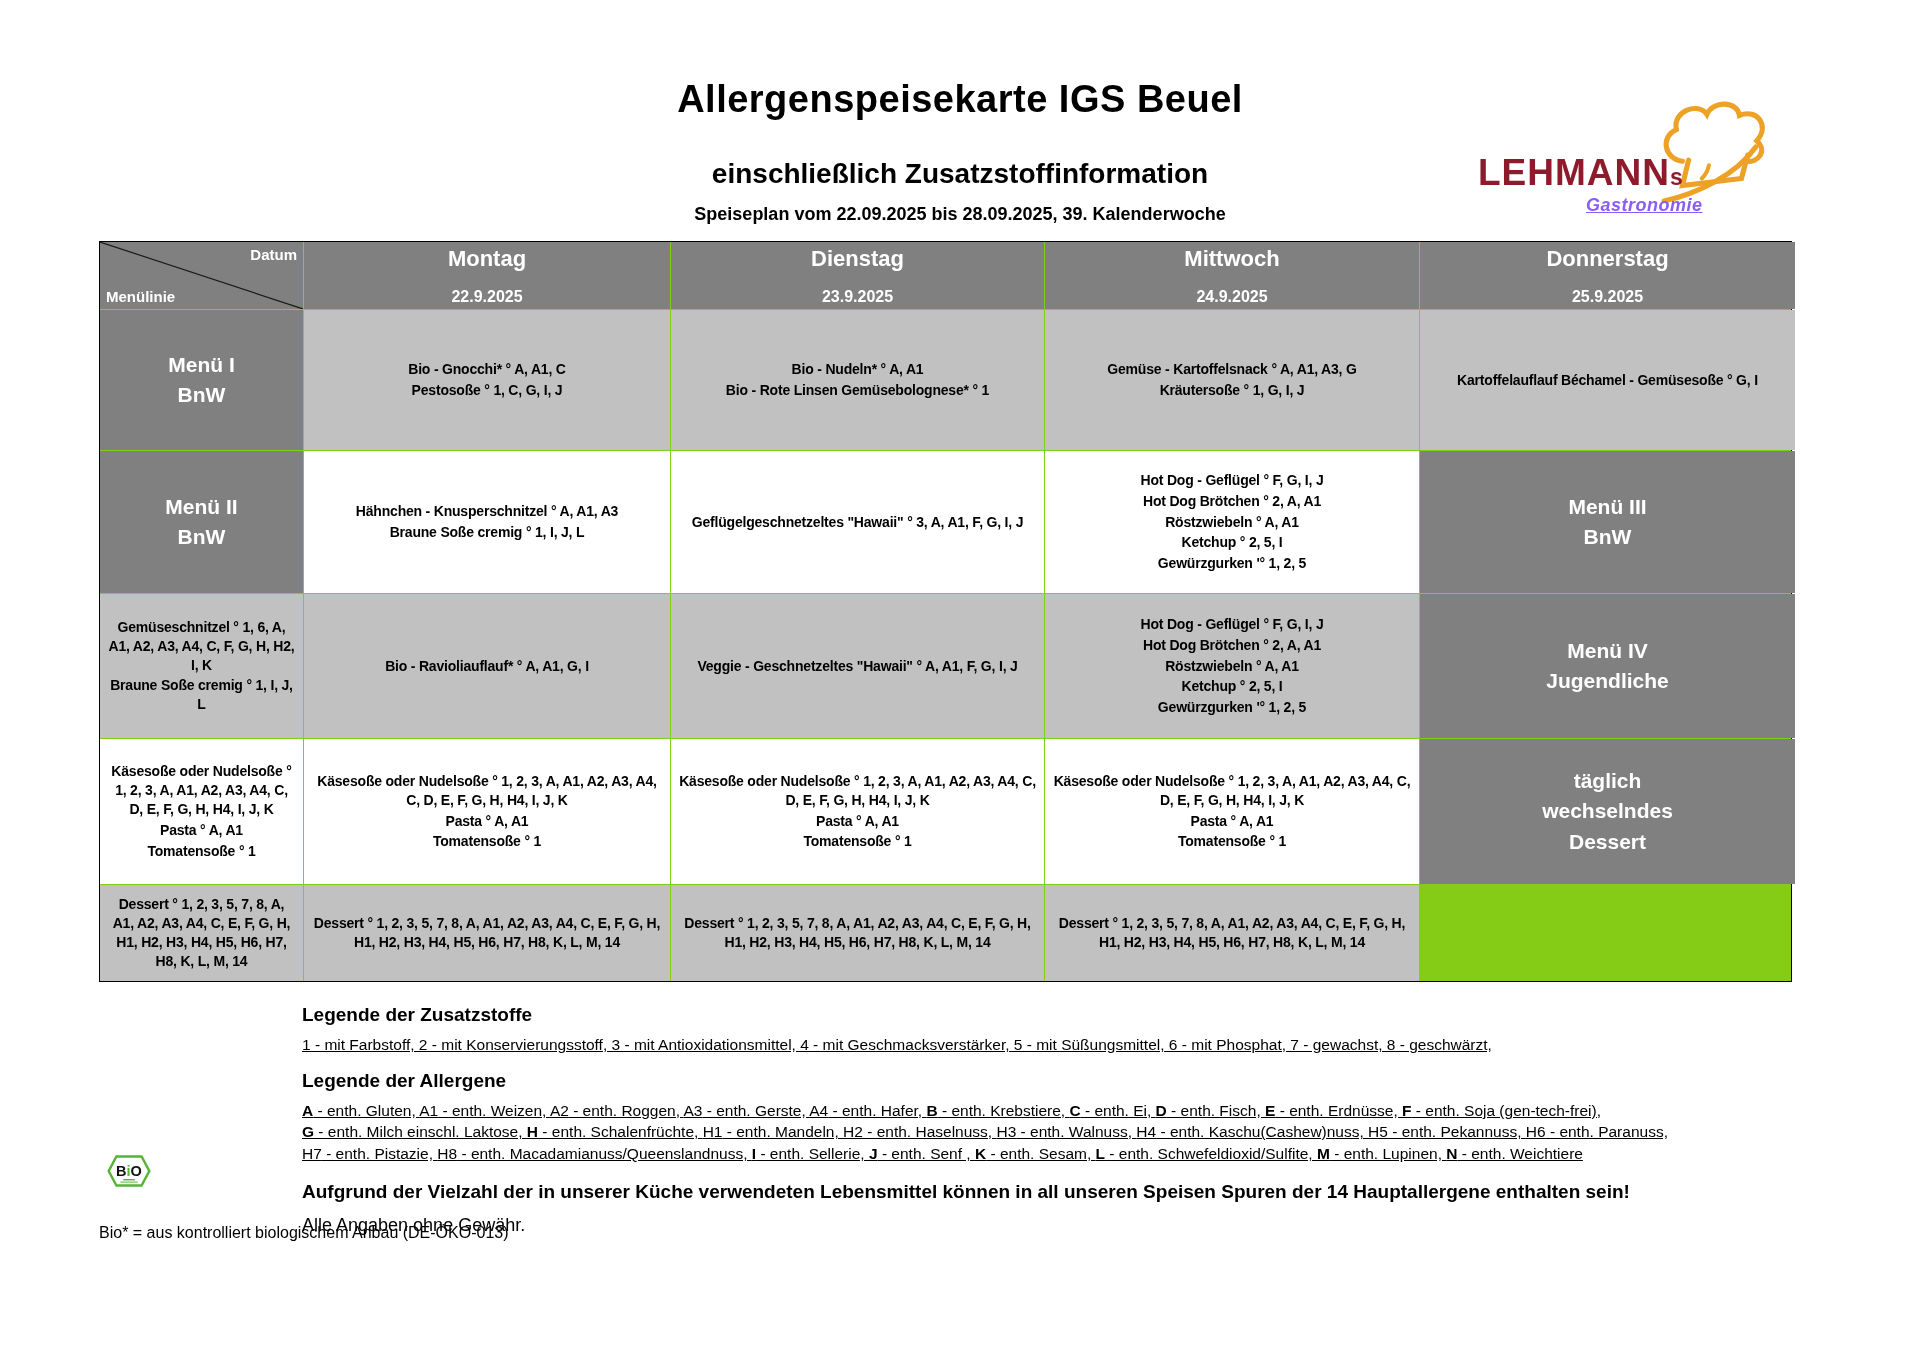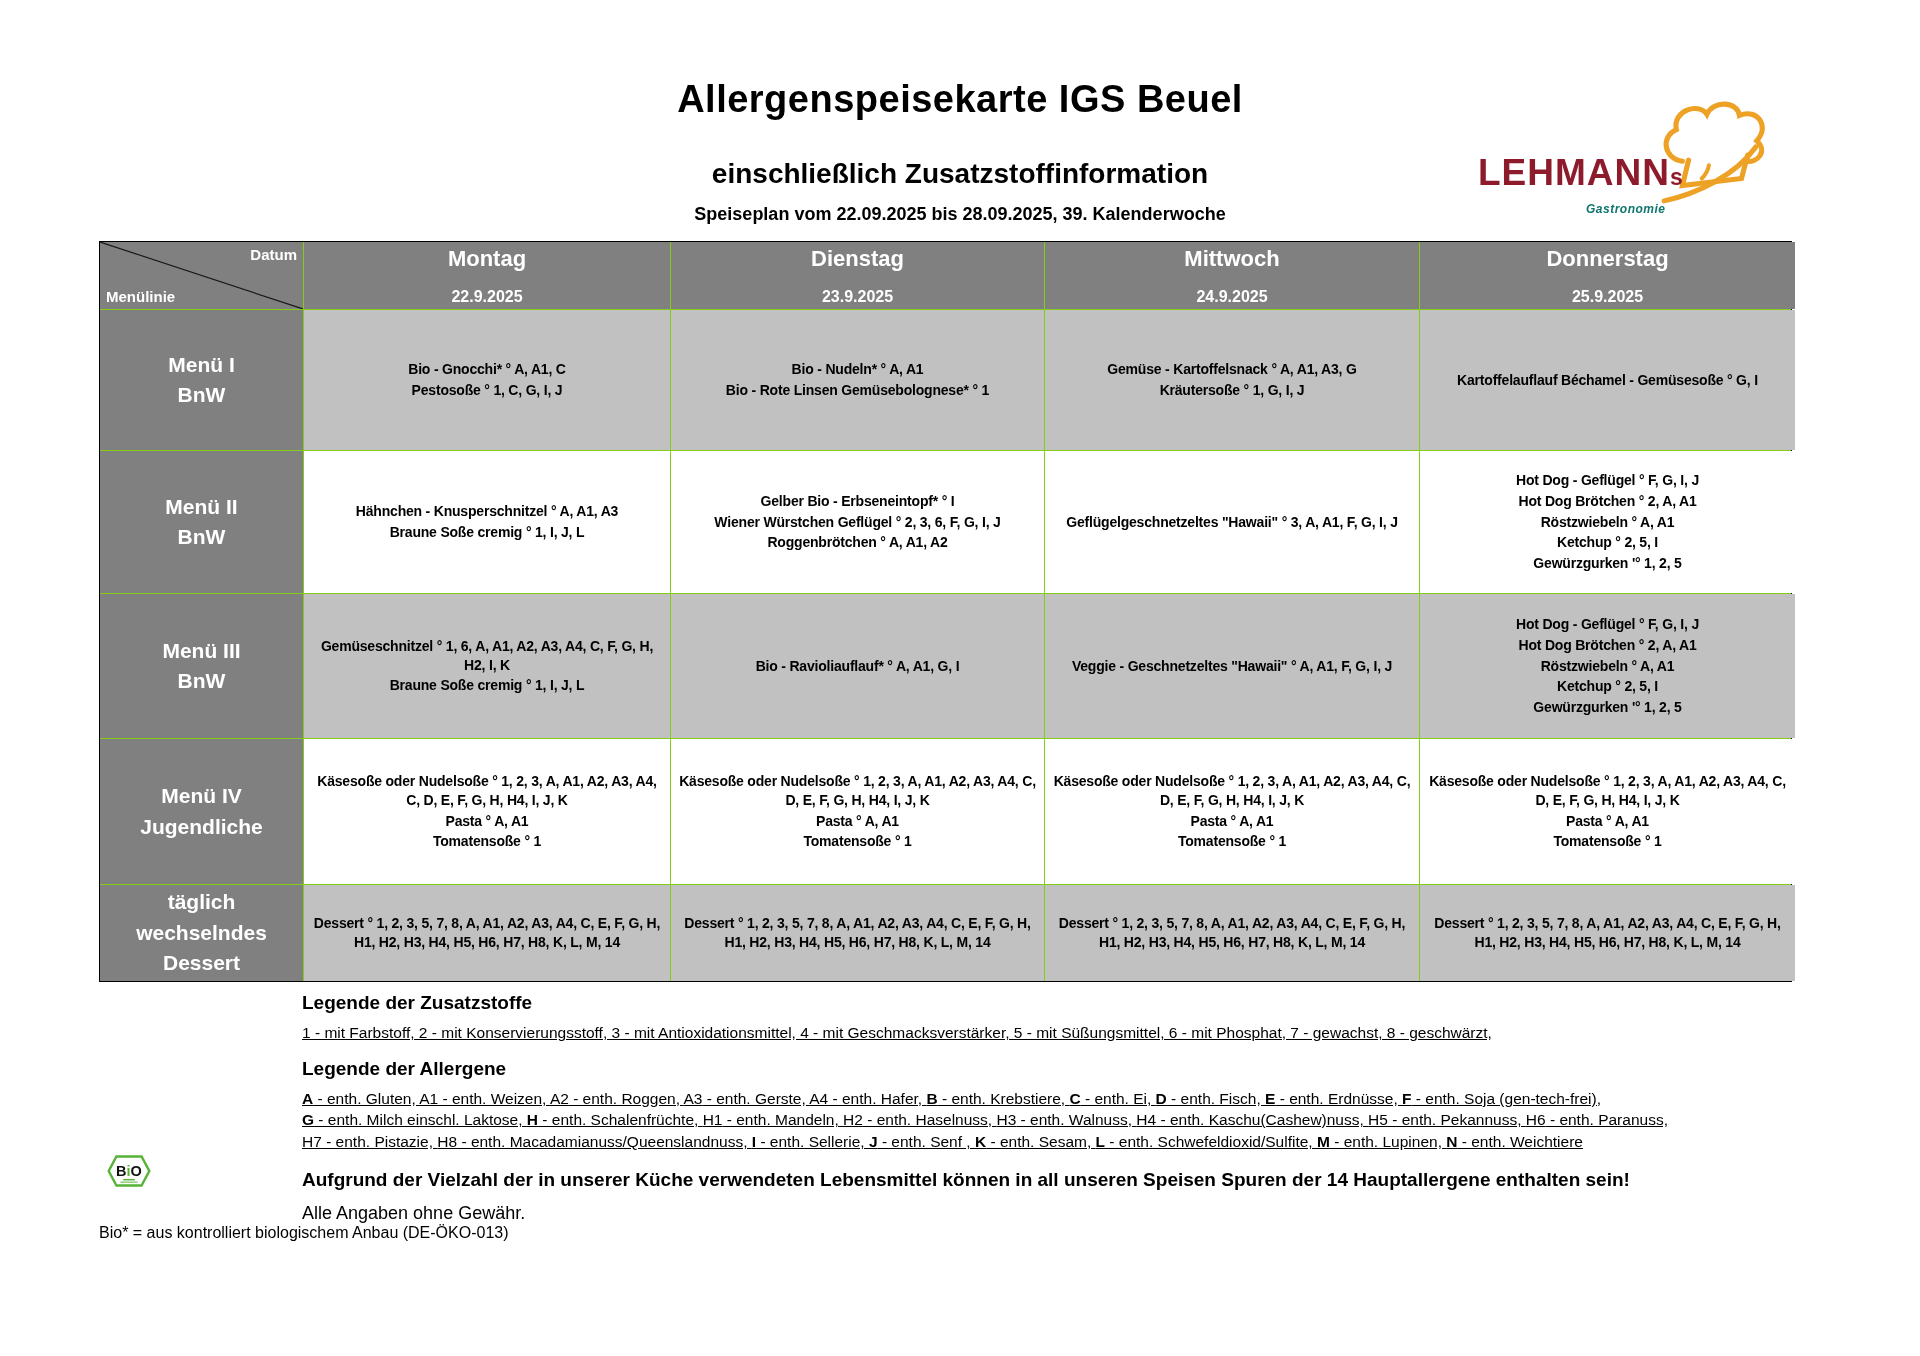--- a/index.html
+++ b/index.html
@@ -10,21 +10,21 @@
   .doc-title    { position:absolute; top:78px;  left:0; width:1920px; text-align:center; font-size:38px; font-weight:bold; letter-spacing:0.5px; }
   .doc-subtitle { position:absolute; top:158px; left:0; width:1920px; text-align:center; font-size:28px; font-weight:bold; }
   .doc-planline { position:absolute; top:204px; left:0; width:1920px; text-align:center; font-size:18px; font-weight:bold; }
 
   
   .logo { position:absolute; left:1478px; top:96px; width:300px; height:112px; }
   .logo-hat { position:absolute; right:0; top:0; width:130px; height:112px; }
   .logo-text { position:absolute; left:0; bottom:14px; white-space:nowrap; }
   .logo-word { font-size:37px; font-weight:bold; color:#8e1b2c; letter-spacing:1px; }
   .logo-s { font-size:23px; font-weight:bold; color:#8e1b2c; }
-  .logo-tagline { position:absolute; left:108px; bottom:-8px; font-size:12px; font-style:italic; font-weight:bold; color:#0f766e; letter-spacing:0.5px; }
+  .logo-tagline { position:absolute; left:108px; bottom:-8px; font-size:18px; font-style:italic; font-weight:bold; color:#8b5cf6; letter-spacing:0.5px;text-decoration:underline; }
 
   
   .menu-table { position:absolute; left:99px; top:241px; width:1693px;
     display:grid; grid-template-columns:203px 366px 373px 374px 375px;
     grid-template-rows:67px 140px 142px 144px 145px 96px;
     border:1px solid #000; background:#84cc16; grid-gap:1px; }
   .tcell { background:#fff; position:relative; }
   .head-cell, .label-cell { background:#808080; color:#fff; }
   .head-cell { display:flex; flex-direction:column; align-items:center; justify-content:center; gap:16px; }
   .head-day  { font-size:22px; font-weight:bold; }
@@ -35,21 +35,21 @@
   .corner-menulinie { position:absolute; bottom:4px; left:6px; font-size:15px; font-weight:bold; }
   .label-cell { display:flex; flex-direction:column; align-items:center; justify-content:center; }
   .label-line { font-size:21px; font-weight:bold; line-height:1.45; text-align:center; }
   .menu-cell { display:flex; flex-direction:column; align-items:center; justify-content:center; padding:4px 8px; }
   .cell-line { font-size:14px; font-weight:bold; line-height:1.35; letter-spacing:-0.2px; text-align:center; margin:1px 0; }
   .row-shaded { background:#c1c1c1; }
 
   
   .legend { position:absolute; left:302px; top:992px; width:1475px; }
   .legend-h { font-size:19px; font-weight:bold; margin-top:14px; margin-bottom:8px; }
-  .legend-h:first-child { margin-top:0; }
+  .legend-h:first-child { margin-top:12px; }
   .legend-line { font-size:15.5px; line-height:1.4;text-decoration:underline; }
   .lg-code { font-weight:normal; }
   .lg-code.bold { font-weight:bold; }
   .trace-note { font-size:19px; font-weight:bold; margin-top:16px; }
   .disclaimer { font-size:18px; margin-top:12px; }
 
   
   .bio-logo { position:absolute; left:100px; top:1148px; width:58px; height:46px; }
   .bio-footnote { position:absolute; left:99px; top:1224px; font-size:16px; }
 </style>
@@ -121,25 +121,20 @@
         <div class="cell-line">Kartoffelauflauf Béchamel - Gemüsesoße ° G, I</div>
       </div>
 
     <div class="tcell label-cell">
         <div class="label-line">Menü II</div>
         <div class="label-line">BnW</div>
       </div>
     <div class="tcell menu-cell">
         <div class="cell-line">Hähnchen - Knusperschnitzel ° A, A1, A3</div>
         <div class="cell-line">Braune Soße cremig ° 1, I, J, L</div>
-      </div>
-    <div class="tcell menu-cell">
-        <div class="cell-line">Gelber Bio - Erbseneintopf* ° I</div>
-        <div class="cell-line">Wiener Würstchen Geflügel ° 2, 3, 6, F, G, I, J</div>
-        <div class="cell-line">Roggenbrötchen ° A, A1, A2</div>
       </div>
     <div class="tcell menu-cell">
         <div class="cell-line">Geflügelgeschnetzeltes "Hawaii" ° 3, A, A1, F, G, I, J</div>
       </div>
     <div class="tcell menu-cell">
         <div class="cell-line">Hot Dog - Geflügel ° F, G, I, J</div>
         <div class="cell-line">Hot Dog Brötchen ° 2, A, A1</div>
         <div class="cell-line">Röstzwiebeln ° A, A1</div>
         <div class="cell-line">Ketchup ° 2, 5, I</div>
         <div class="cell-line">Gewürzgurken '° 1, 2, 5</div>

